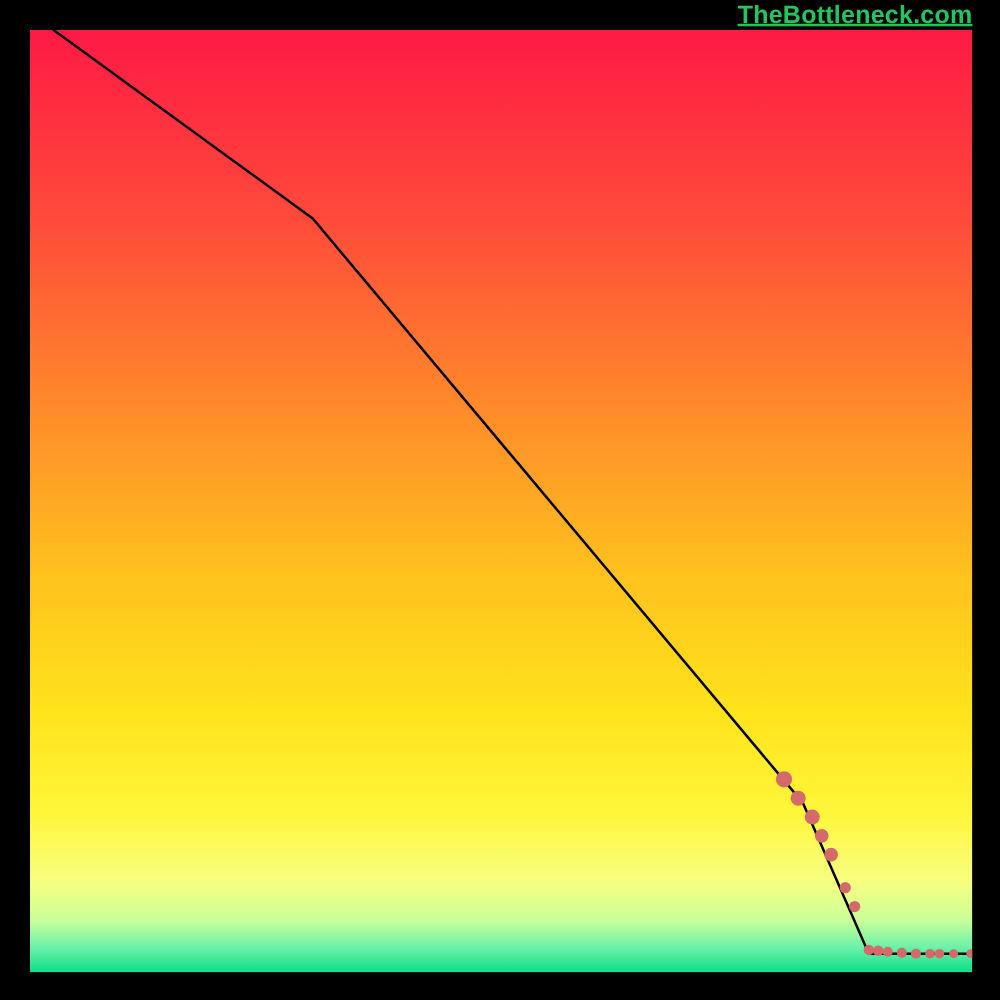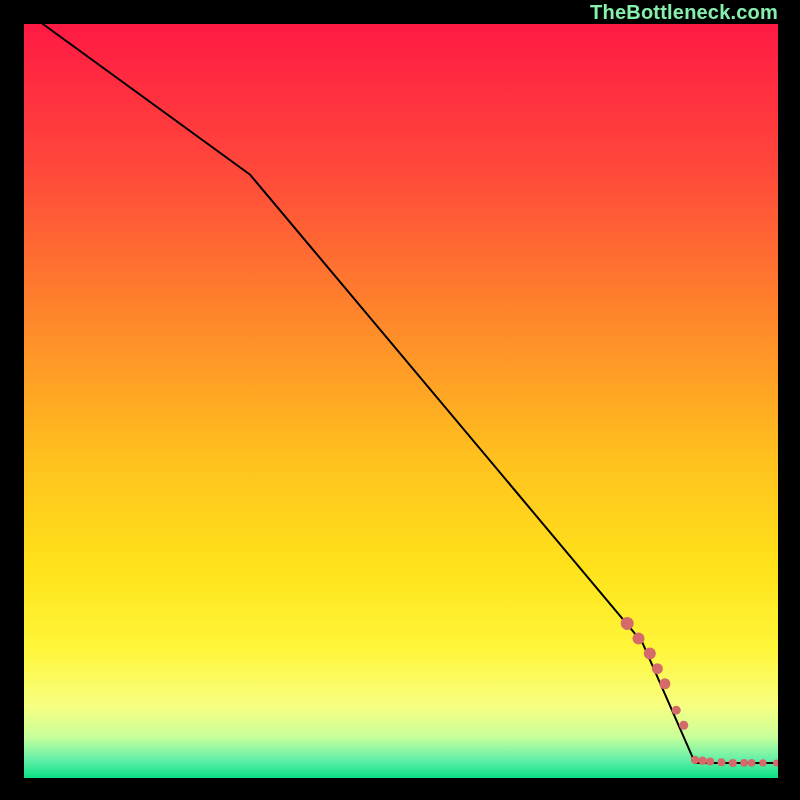--- a/index.html
+++ b/index.html
@@ -32,23 +32,24 @@
     position: absolute;
     inset: 0;
     width: 100%;
     height: 100%;
   }
   .watermark {
     position: absolute;
     top: 2px;
     right: 22px;
     font: 600 20px/1 Arial, Helvetica, sans-serif;
-    color: #86efac;
+    color: #22c55e;
     letter-spacing: 0.2px;
     user-select: none;
+    text-decoration: underline;
   }
 </style>
 </head>
 <body>
 
 <div class="stage">
 
   <div class="watermark">TheBottleneck.com</div>
 
   <div class="plot">

